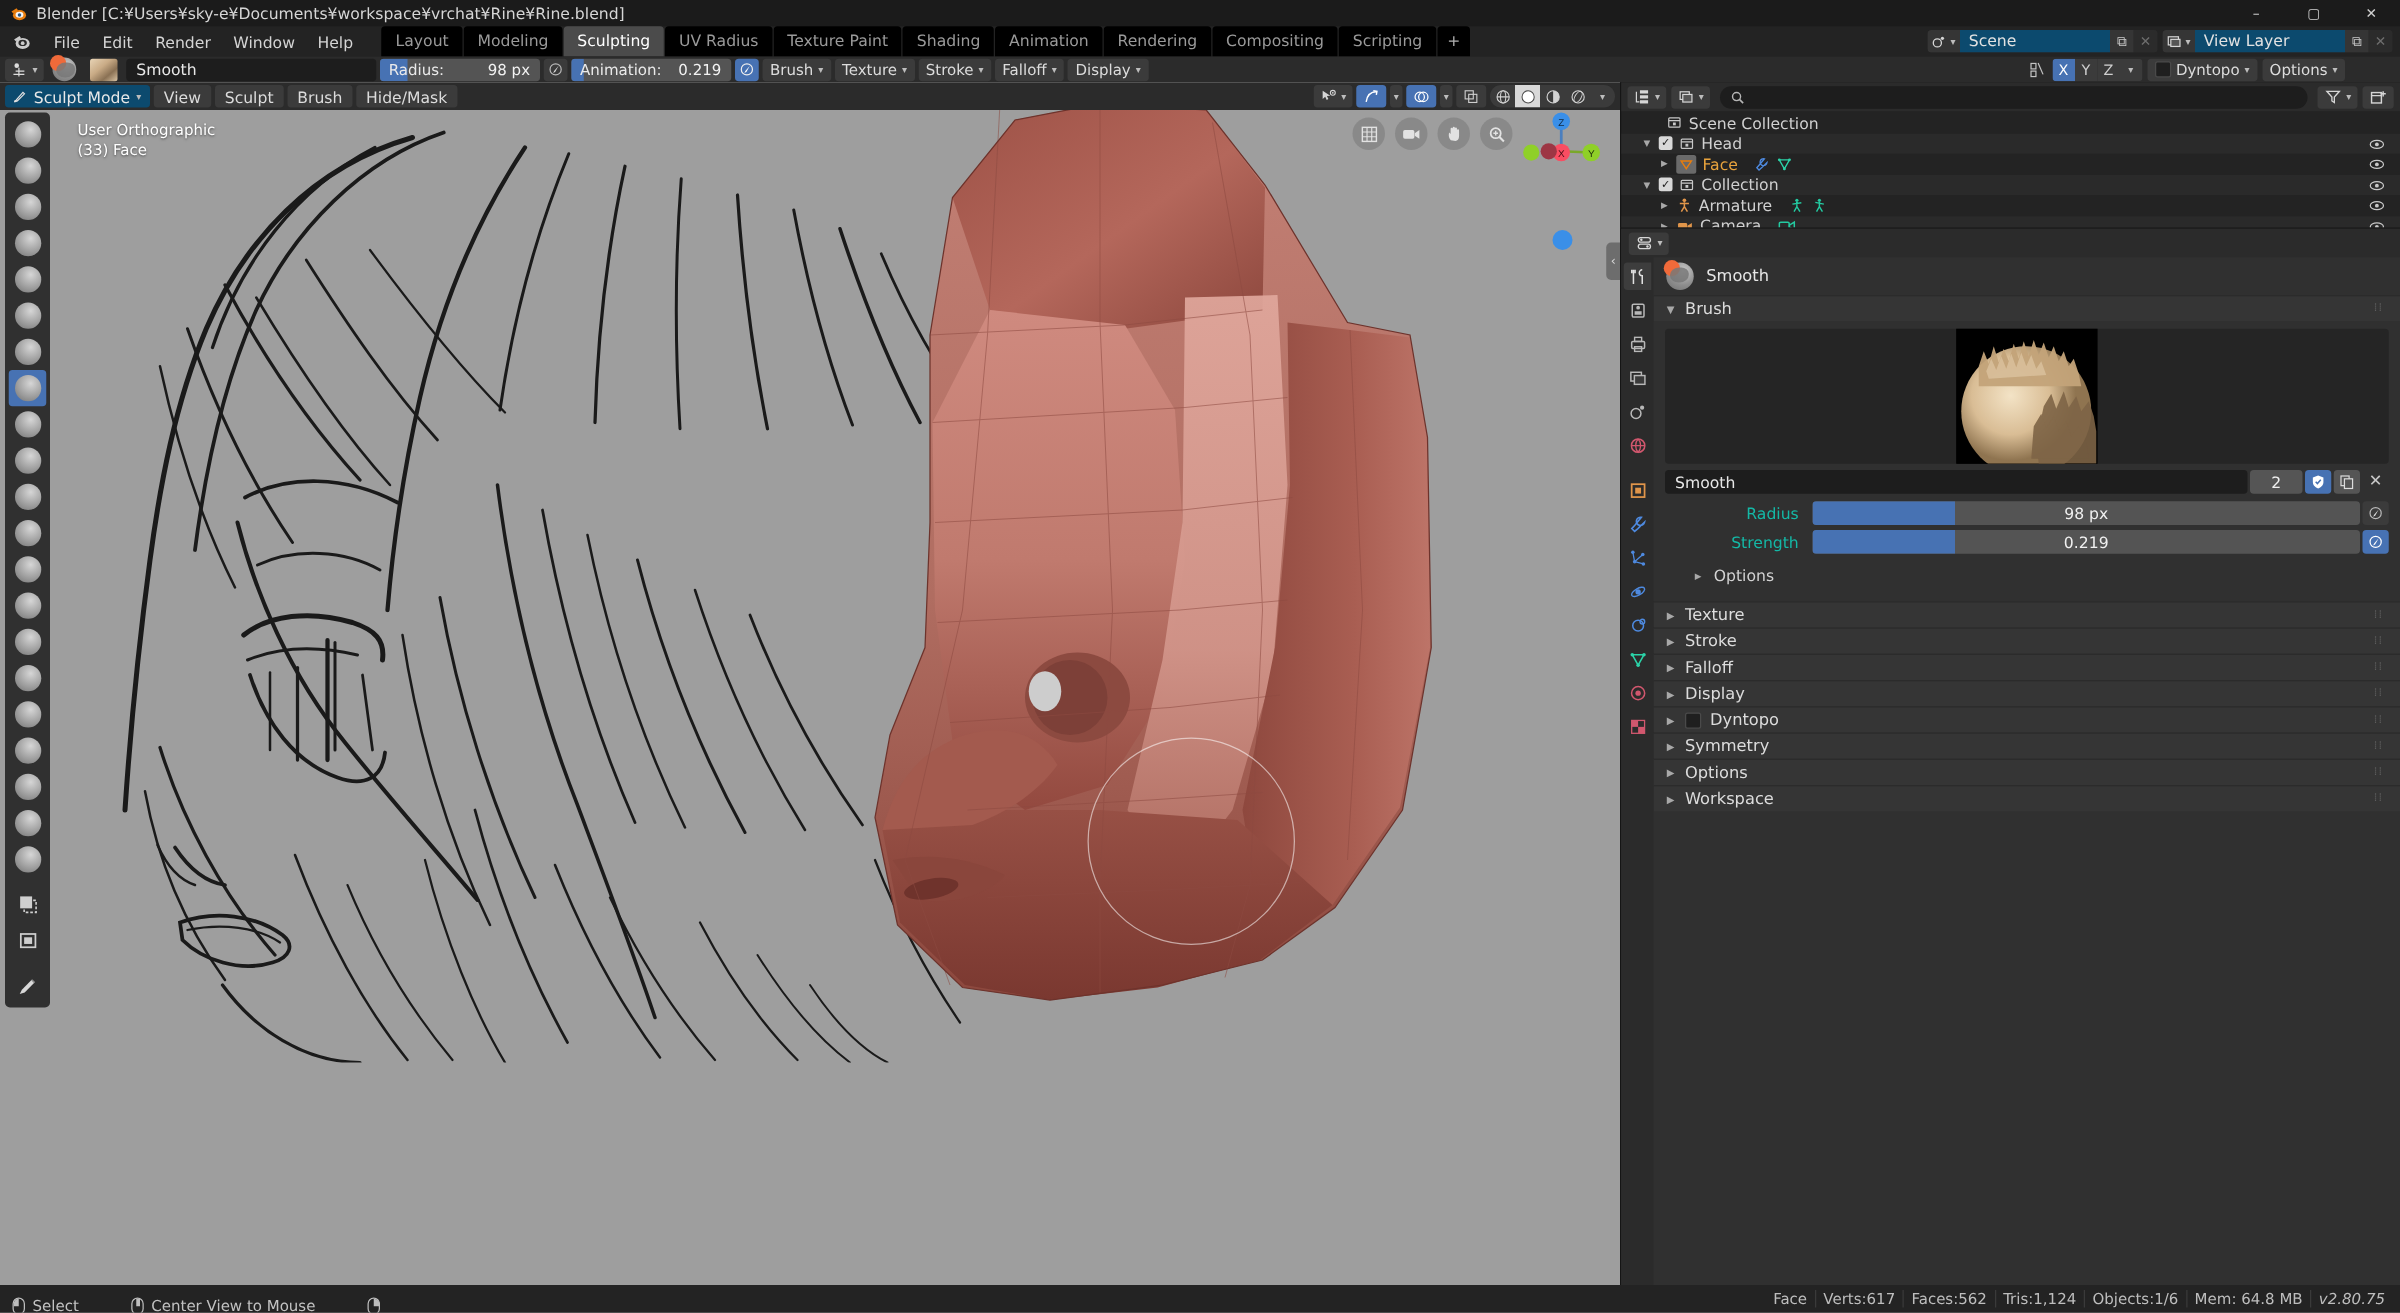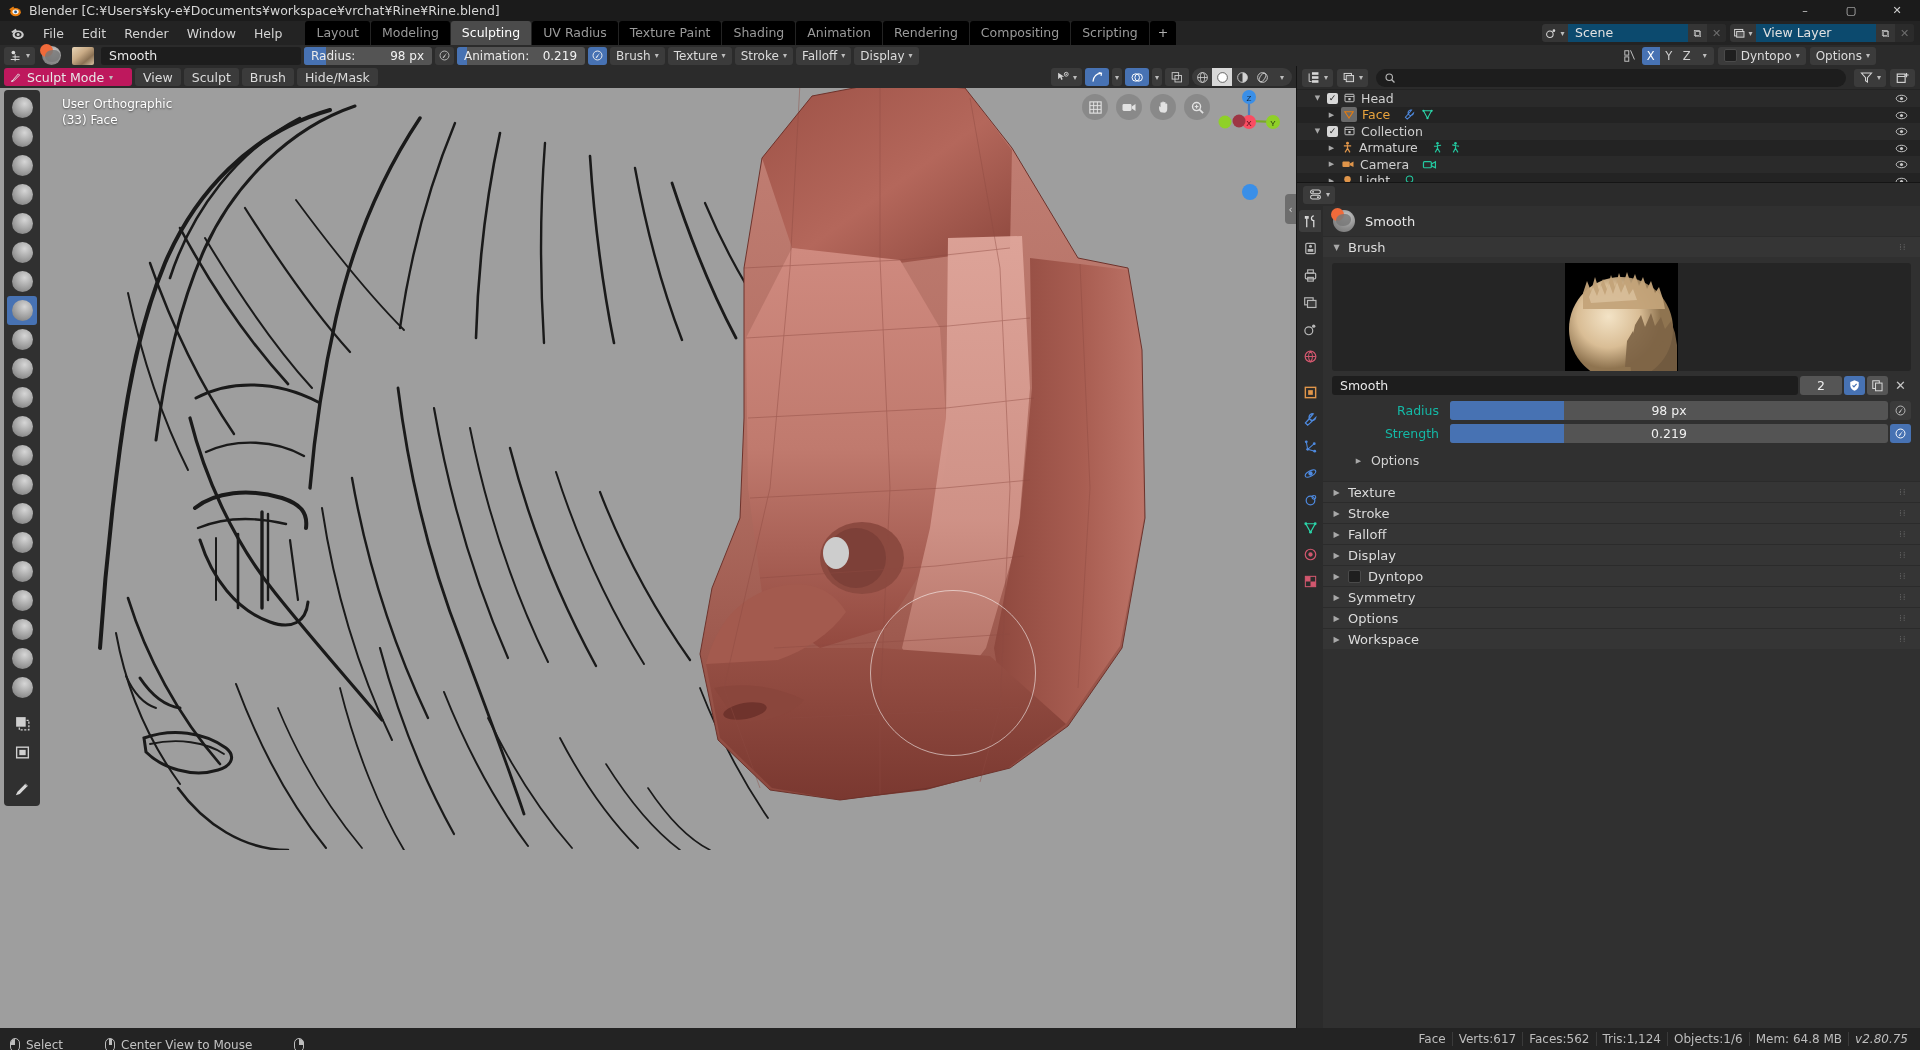--- a/index.html
+++ b/index.html
@@ -115,22 +115,22 @@
 
   
   .viewport{
     position:absolute; left:0; top:0; right:624px; bottom:0; background:#9e9e9e; overflow:hidden;
   }
   .vp-header{
     position:absolute;left:0;right:0;top:0;height:22px;background:#2b2b2b;
     display:flex;align-items:center;gap:3px;padding:0 4px;z-index:20;
   }
   .vp-mode{
-    height:18px;display:flex;align-items:center;gap:5px;padding:0 19px 0 5px;
-    background:#be185d;border-radius:3px;font-size:12.5px;color:#e8e8e8;min-width:104px;
+    height:18px;display:flex;align-items:center;gap:5px;padding:0 7px 0 5px;
+    background:#0c4a6e;border-radius:3px;font-size:12.5px;color:#e8e8e8;min-width:104px;
   }
   .vp-menu{ height:18px;display:flex;align-items:center;padding:0 8px;background:#3b3b3b;
             border-radius:3px;font-size:12.5px;color:#dcdcdc;}
   .vp-header-right{ margin-left:auto;display:flex;align-items:center;gap:3px; }
   .shade-group{ display:flex;height:18px;border-radius:9px;overflow:hidden;background:#3b3b3b; }
   .shade-b{ width:20px;height:18px;display:flex;align-items:center;justify-content:center; }
   .shade-b.on{ background:#d8d8d8; }
 
   .vp-overlay-text{
     position:absolute; left:62px; top:30px; z-index:10; color:#ffffff;
@@ -811,20 +811,30 @@
           <svg width="15" height="14" viewBox="0 0 16 16">
             <rect x="2" y="3.5" width="9" height="9.5" fill="none" stroke="#d6d6d6" stroke-width="1.3"></rect>
             <line x1="2" y1="6.3" x2="11" y2="6.3" stroke="#d6d6d6" stroke-width="1.1"></line>
             <path d="M12.6 2.2 L12.6 7 M10.2 4.6 L15 4.6" stroke="#d6d6d6" stroke-width="1.3"></path>
           </svg>
         </div>
       </div>
 
       <div class="ol-rows">
 
+        <div class="ol-row">
+          <span class="tri"></span>
+          <span style="width:11px"></span>
+          <svg width="13" height="12" viewBox="0 0 16 16">
+            <rect x="2" y="3" width="12" height="10" rx="1" fill="none" stroke="#c8c8c8" stroke-width="1.3"></rect>
+            <line x1="2" y1="6" x2="14" y2="6" stroke="#c8c8c8" stroke-width="1.1"></line>
+            <rect x="6.5" y="8" width="3" height="3" fill="#c8c8c8"></rect>
+          </svg>
+          <span>Scene Collection</span>
+        </div>
 
         <div class="ol-row alt" style="padding-left:16px">
           <span class="tri">▼</span>
           <span class="ol-chk">✓</span>
           <svg width="13" height="12" viewBox="0 0 16 16">
             <rect x="2" y="3" width="12" height="10" rx="1" fill="none" stroke="#c8c8c8" stroke-width="1.3"></rect>
             <line x1="2" y1="6" x2="14" y2="6" stroke="#c8c8c8" stroke-width="1.1"></line>
             <rect x="6.5" y="8" width="3" height="3" fill="#c8c8c8"></rect>
           </svg>
           <span>Head</span>

